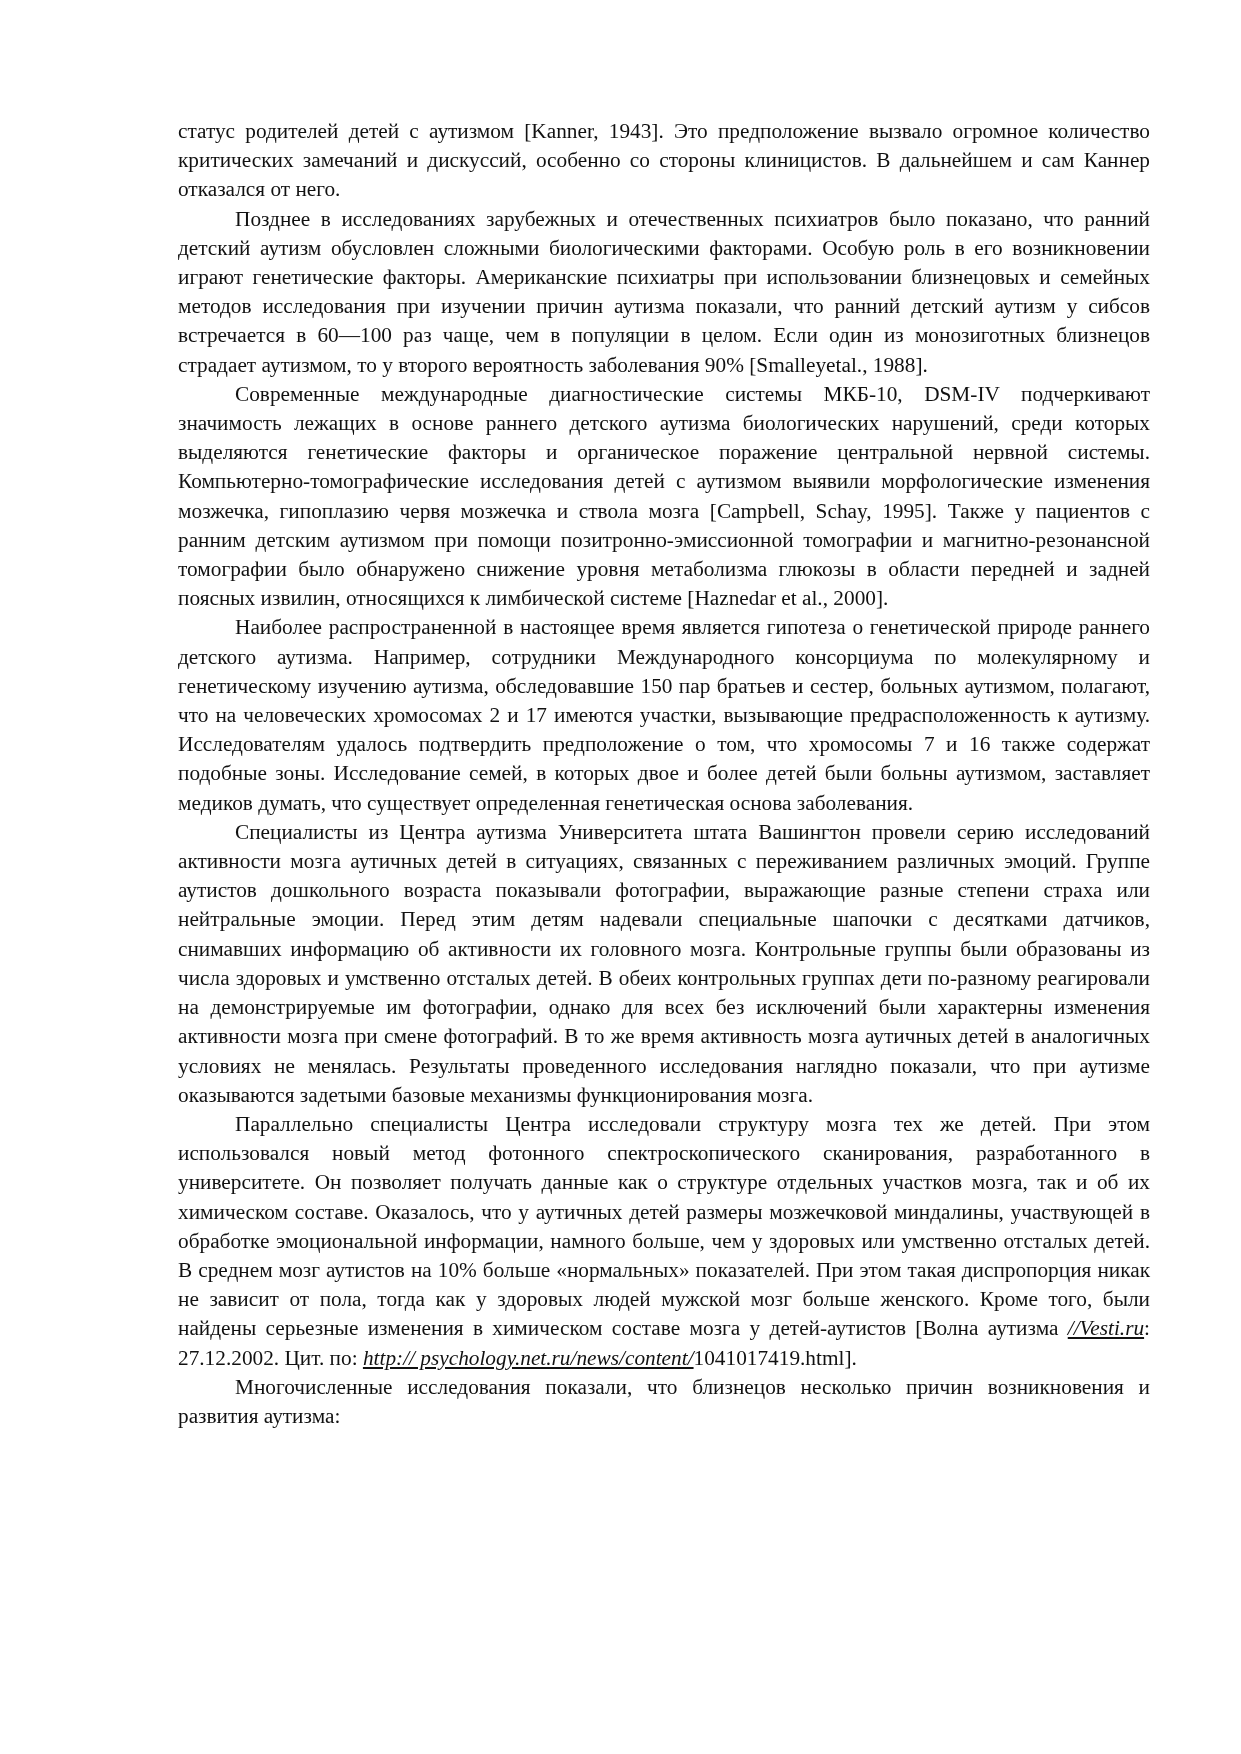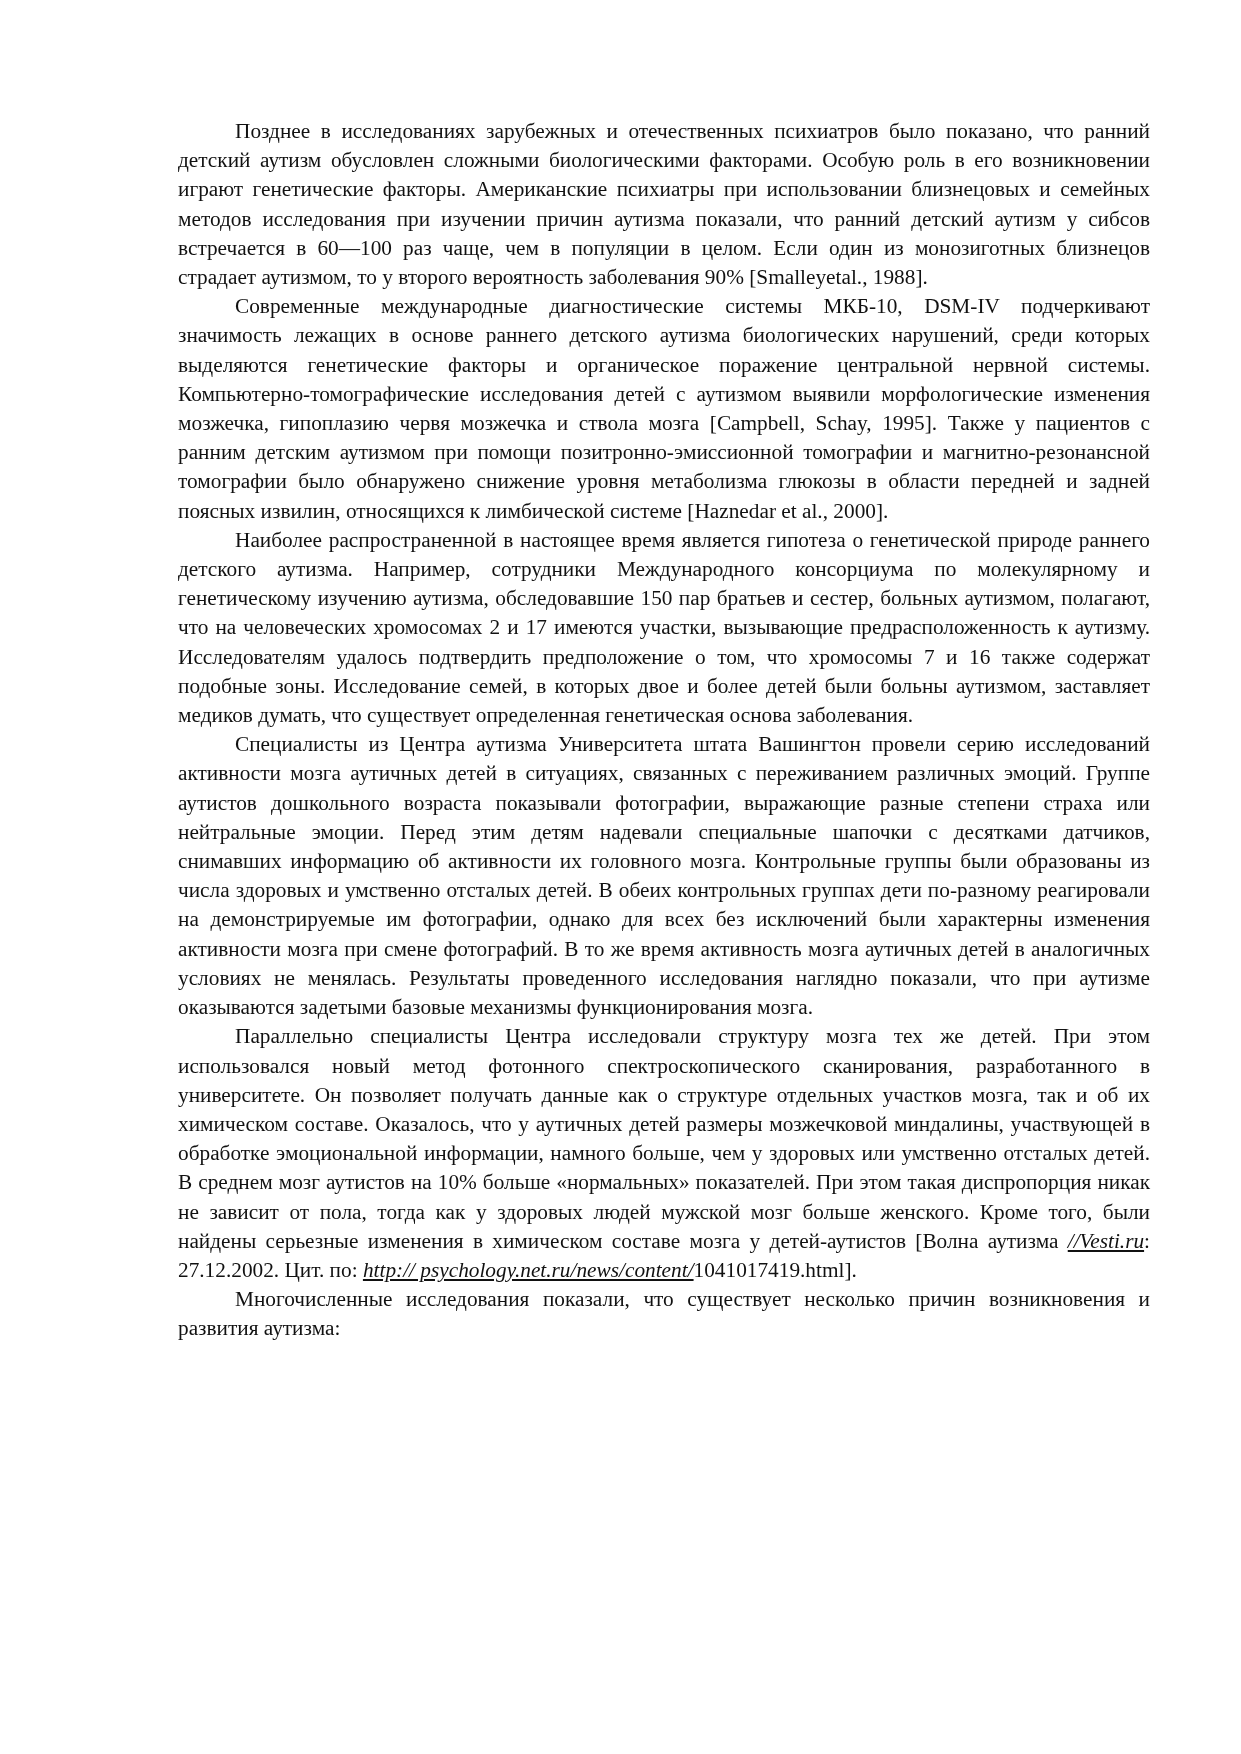--- a/index.html
+++ b/index.html
@@ -45,27 +45,28 @@
     color: #111111;
     font-style: italic;
   }
 </style>
 </head>
 <body>
 
 <div class="page">
   <div class="content">
 
+    <p class="para no-indent">статус родителей детей с аутизмом [Kanner, 1943]. Это предположение вызвало огромное количество критических замечаний и дискуссий, особенно со стороны клиницистов. В дальнейшем и сам Каннер отказался от него.</p>
 
     <p class="para">Позднее в исследованиях зарубежных и отечественных психиатров было показано, что ранний детский аутизм обусловлен сложными биологическими факторами. Особую роль в его возникновении играют генетические факторы. Американские психиатры при использовании близнецовых и семейных методов исследования при изучении причин аутизма показали, что ранний детский аутизм у сибсов встречается в 60—100 раз чаще, чем в популяции в целом. Если один из монозиготных близнецов страдает аутизмом, то у второго вероятность заболевания 90% [Smalleyetal., 1988].</p>
 
     <p class="para">Современные международные диагностические системы МКБ-10, DSM-IV подчеркивают значимость лежащих в основе раннего детского аутизма биологических нарушений, среди которых выделяются генетические факторы и органическое поражение центральной нервной системы. Компьютерно-томографические исследования детей с аутизмом выявили морфологические изменения мозжечка, гипоплазию червя мозжечка и ствола мозга [Campbell, Schay, 1995]. Также у пациентов с ранним детским аутизмом при помощи позитронно-эмиссионной томографии и магнитно-резонансной томографии было обнаружено снижение уровня метаболизма глюкозы в области передней и задней поясных извилин, относящихся к лимбической системе [Haznedar et al., 2000].</p>
 
     <p class="para">Наиболее распространенной в настоящее время является гипотеза о генетической природе раннего детского аутизма. Например, сотрудники Международного консорциума по молекулярному и генетическому изучению аутизма, обследовавшие 150 пар братьев и сестер, больных аутизмом, полагают, что на человеческих хромосомах 2 и 17 имеются участки, вызывающие предрасположенность к аутизму. Исследователям удалось подтвердить предположение о том, что хромосомы 7 и 16 также содержат подобные зоны. Исследование семей, в которых двое и более детей были больны аутизмом, заставляет медиков думать, что существует определенная генетическая основа заболевания.</p>
 
     <p class="para">Специалисты из Центра аутизма Университета штата Вашингтон провели серию исследований активности мозга аутичных детей в ситуациях, связанных с переживанием различных эмоций. Группе аутистов дошкольного возраста показывали фотографии, выражающие разные степени страха или нейтральные эмоции. Перед этим детям надевали специальные шапочки с десятками датчиков, снимавших информацию об активности их головного мозга. Контрольные группы были образованы из числа здоровых и умственно отсталых детей. В обеих контрольных группах дети по-разному реагировали на демонстрируемые им фотографии, однако для всех без исключений были характерны изменения активности мозга при смене фотографий. В то же время активность мозга аутичных детей в аналогичных условиях не менялась. Результаты проведенного исследования наглядно показали, что при аутизме оказываются задетыми базовые механизмы функционирования мозга.</p>
 
     <p class="para"><span>Параллельно специалисты Центра исследовали структуру мозга тех же детей. При этом использовался новый метод фотонного спектроскопического сканирования, разработанного в университете. Он позволяет получать данные как о структуре отдельных участков мозга, так и об их химическом составе. Оказалось, что у аутичных детей размеры мозжечковой миндалины, участвующей в обработке эмоциональной информации, намного больше, чем у здоровых или умственно отсталых детей. В среднем мозг аутистов на 10% больше «нормальных» показателей. При этом такая диспропорция никак не зависит от пола, тогда как у здоровых людей мужской мозг больше женского. Кроме того, были найдены серьезные изменения в химическом составе мозга у детей-аутистов [Волна аутизма </span><span class="link">//Vesti.ru</span><span>: 27.12.2002. Цит. по: </span><span class="link">http:// psychology.net.ru/news/content/</span><span>1041017419.html].</span></p>
 
-    <p class="para">Многочисленные исследования показали, что существует несколько причин возникновения и развития аутизма:</p>
+    <p class="para">Многочисленные исследования показали, что близнецов несколько причин возникновения и развития аутизма:</p>
 
   </div>
 </div>
 
 </body></html>

